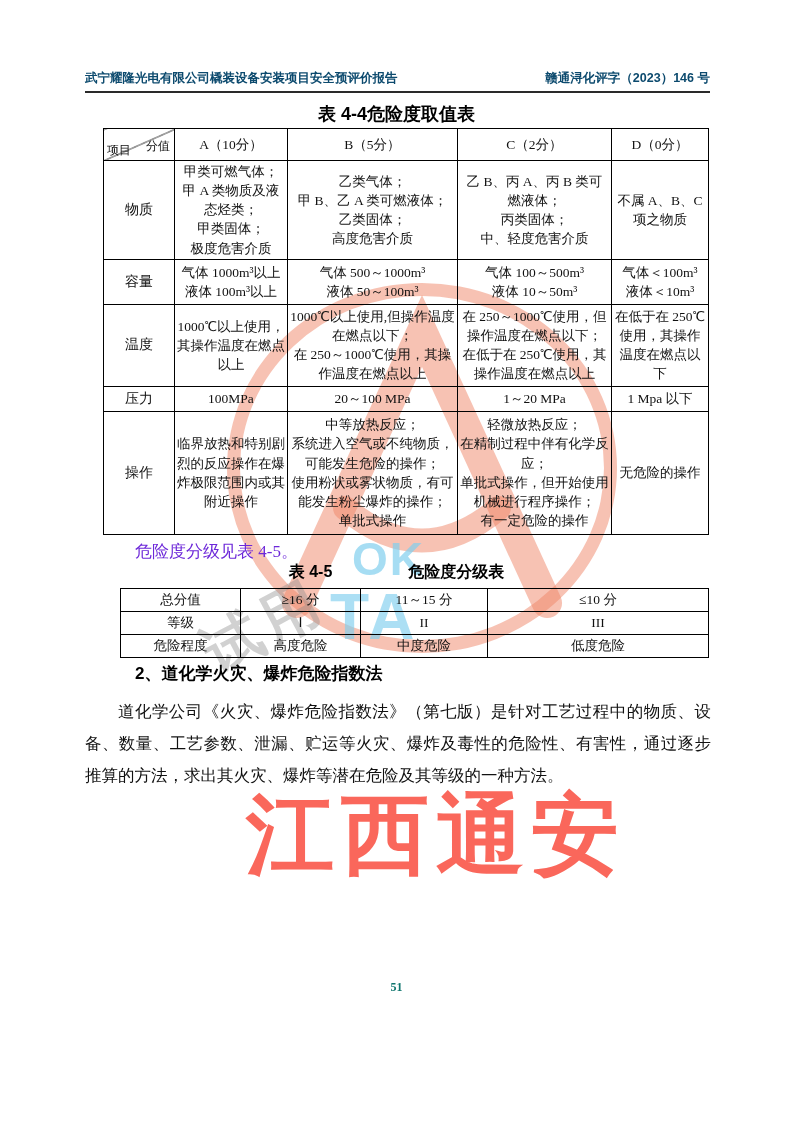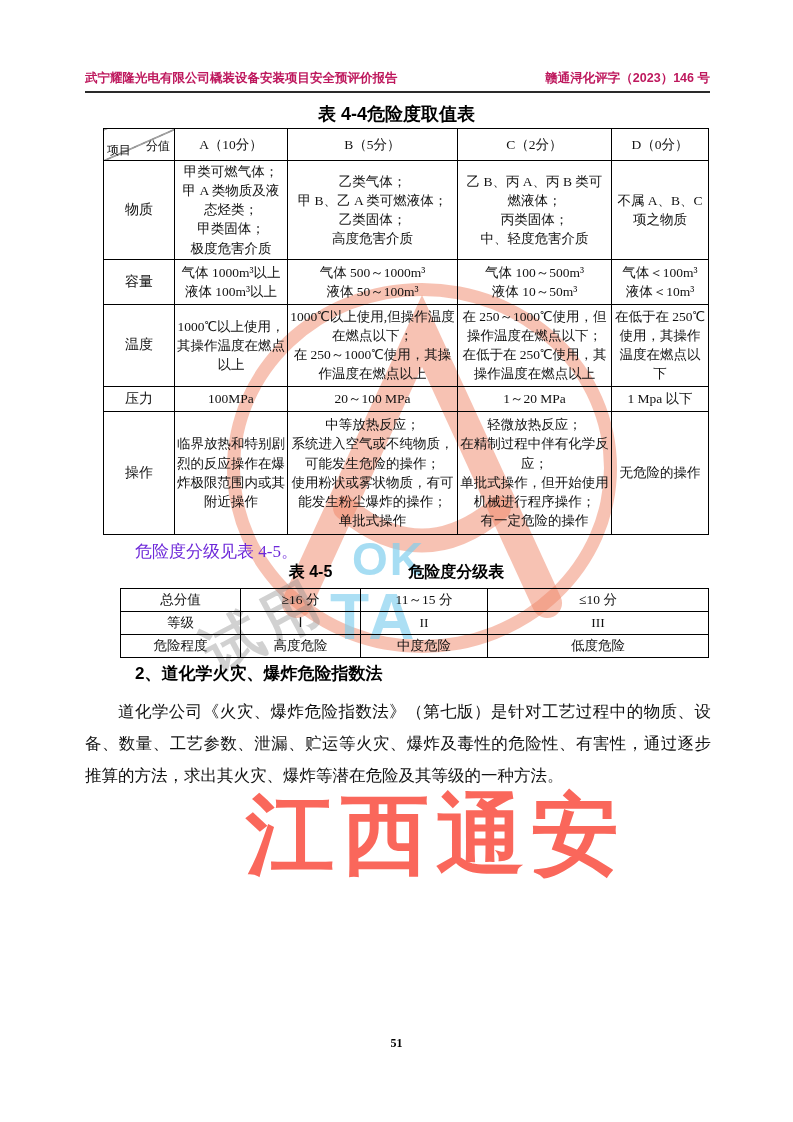--- a/index.html
+++ b/index.html
@@ -10,21 +10,21 @@
     background:#ffffff;
     font-family:"Liberation Serif", serif;
     color:#111;
     overflow:hidden;
   }
   .layer-content{position:absolute;inset:0;z-index:2;}
   .layer-watermark{position:absolute;inset:0;z-index:1;pointer-events:none;}
 
   
   .hdr{position:absolute;top:70px;left:85px;right:83px;display:flex;justify-content:space-between;
-       font-family:"Liberation Sans", sans-serif;font-weight:bold;font-size:12.5px;color:#be185d;gap:20px;}
+       font-family:"Liberation Sans", sans-serif;font-weight:bold;font-size:12.5px;color:#0c4a6e;gap:20px;}
   .hdr-rule{position:absolute;top:91px;left:85px;right:83px;border-top:2px solid #2a2a2a;}
 
   
   .caption{position:absolute;left:0;right:0;display:flex;justify-content:center;
            font-family:"Liberation Sans", sans-serif;font-weight:bold;color:#000;}
   .cap44{top:102px;font-size:18px;text-align:center;}
   .cap45{top:562px;font-size:16px;gap:76px;}
 
   
   table{border-collapse:collapse;table-layout:fixed;position:absolute;background:transparent;}
@@ -43,22 +43,22 @@
   .corner .c-top{position:absolute;top:1px;right:4px;font-size:12px;margin-top:8px;}
   .corner .c-bot{position:absolute;bottom:1px;left:3px;font-size:12px;}
 
   
   .note{position:absolute;left:135px;top:540px;font-size:17px;color:#6d28d9;}
   .sec-h{position:absolute;left:135px;top:662px;font-size:17px;font-weight:bold;
          font-family:"Liberation Sans", sans-serif;color:#000;}
   .para{position:absolute;left:85px;top:696px;width:626px;font-size:16.5px;line-height:32px;
         text-align:justify;text-indent:33px;color:#111;}
 
-  .pageno{position:absolute;left:0;right:0;top:1036px;text-align:center;
-          font-size:12px;font-weight:bold;color:#000000;}
+  .pageno{position:absolute;left:0;right:0;top:980px;text-align:center;
+          font-size:12px;font-weight:bold;color:#0f766e;}
 
   
   .wm-circle{position:absolute;left:227px;top:283px;width:390px;height:370px;border-radius:50%;
              border:13px solid rgba(240,133,103,0.50);box-sizing:border-box;}
   .wm-logo{position:absolute;left:227px;top:283px;width:390px;height:370px;}
   .wm-grey{position:absolute;left:200px;top:588px;font-size:58px;font-weight:bold;
            font-family:"Liberation Sans", sans-serif;color:rgba(140,140,140,0.40);
            transform:rotate(-28deg);letter-spacing:6px;}
   .wm-ok{position:absolute;left:352px;top:532px;font-size:46px;font-weight:bold;
          font-family:"Liberation Sans", sans-serif;color:rgba(128,206,238,0.70);letter-spacing:2px;}

